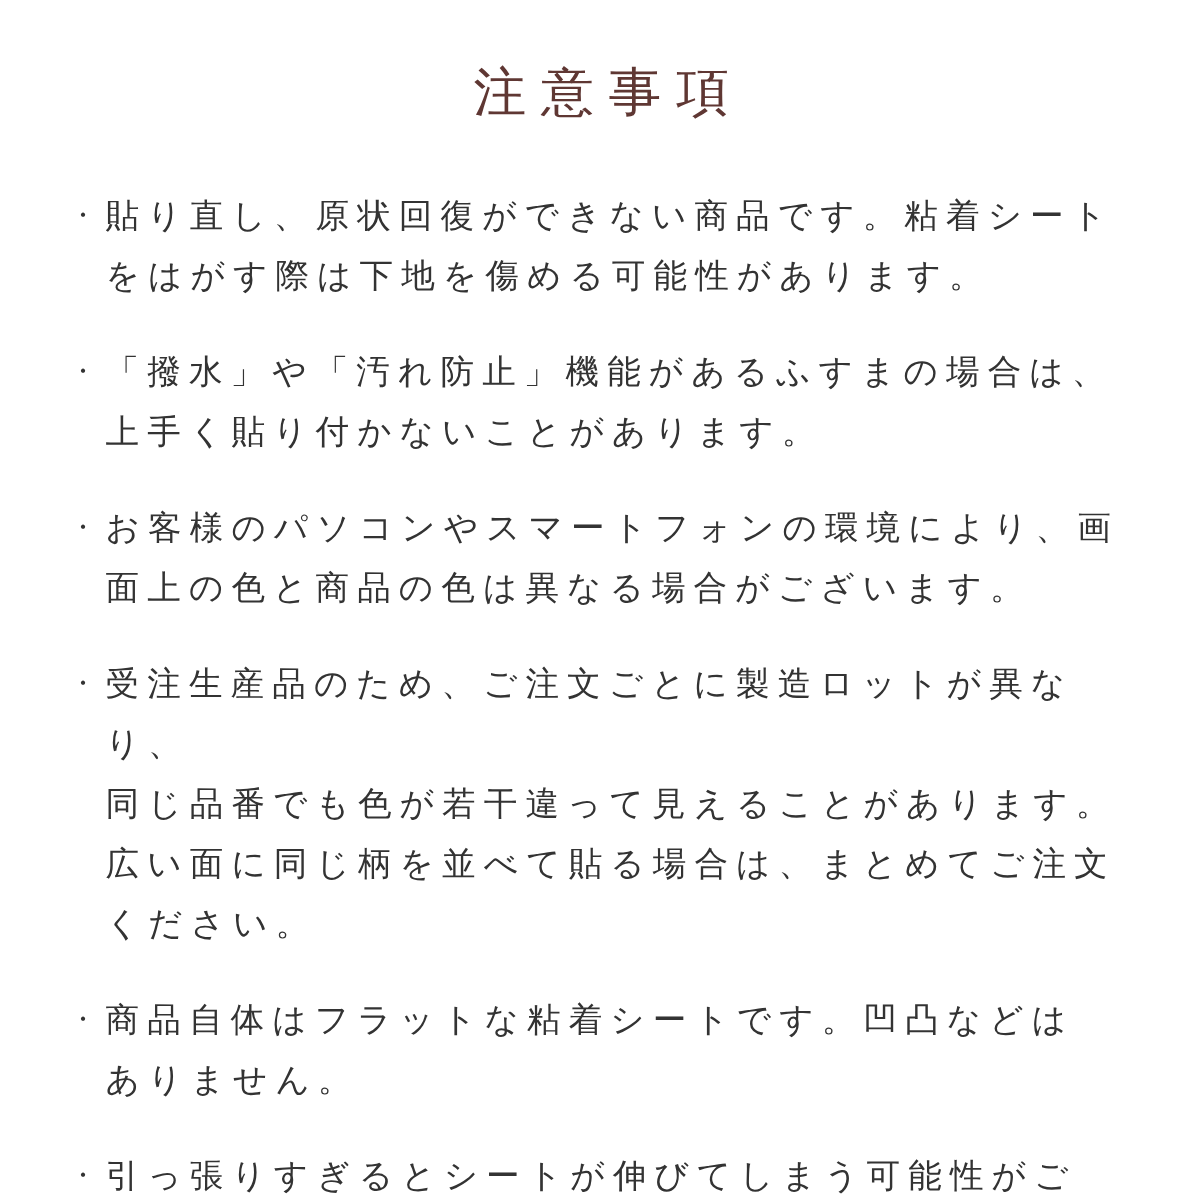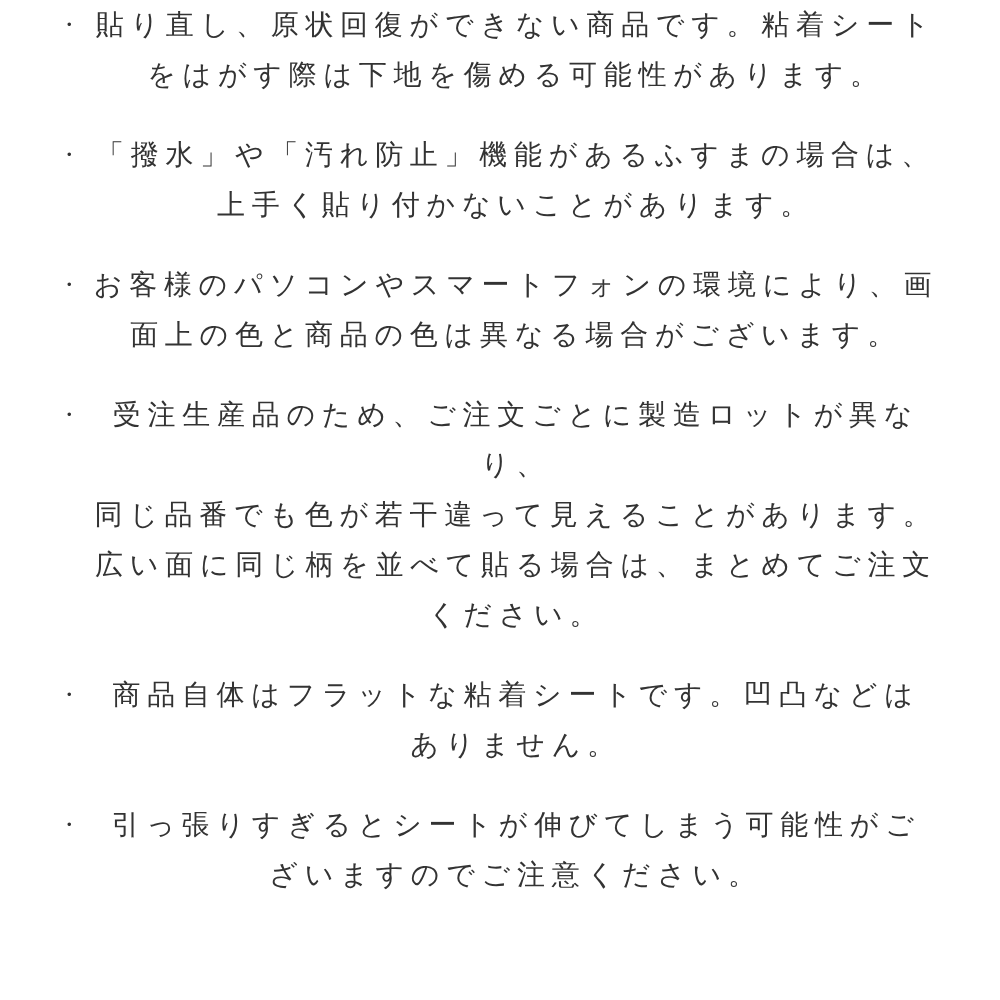--- a/index.html
+++ b/index.html
@@ -42,27 +42,27 @@
   .bullet {
     flex: 0 0 30px;
     width: 30px;
     font-size: 22px;
     line-height: 50px;
     letter-spacing: 0;
   }
   .note-text {
     flex: 1 1 auto;
     white-space: pre-line;
-    text-align: center;
   }
 </style>
 </head>
 <body>
 
 <div class="page">
+  <h1 class="title">注意事項</h1>
 
   <div class="notes">
 
     <div class="note">
       <span class="bullet">・</span>
       <span class="note-text">貼り直し、原状回復ができない商品です。粘着シート
 をはがす際は下地を傷める可能性があります。</span>
     </div>
 
     <div class="note">

